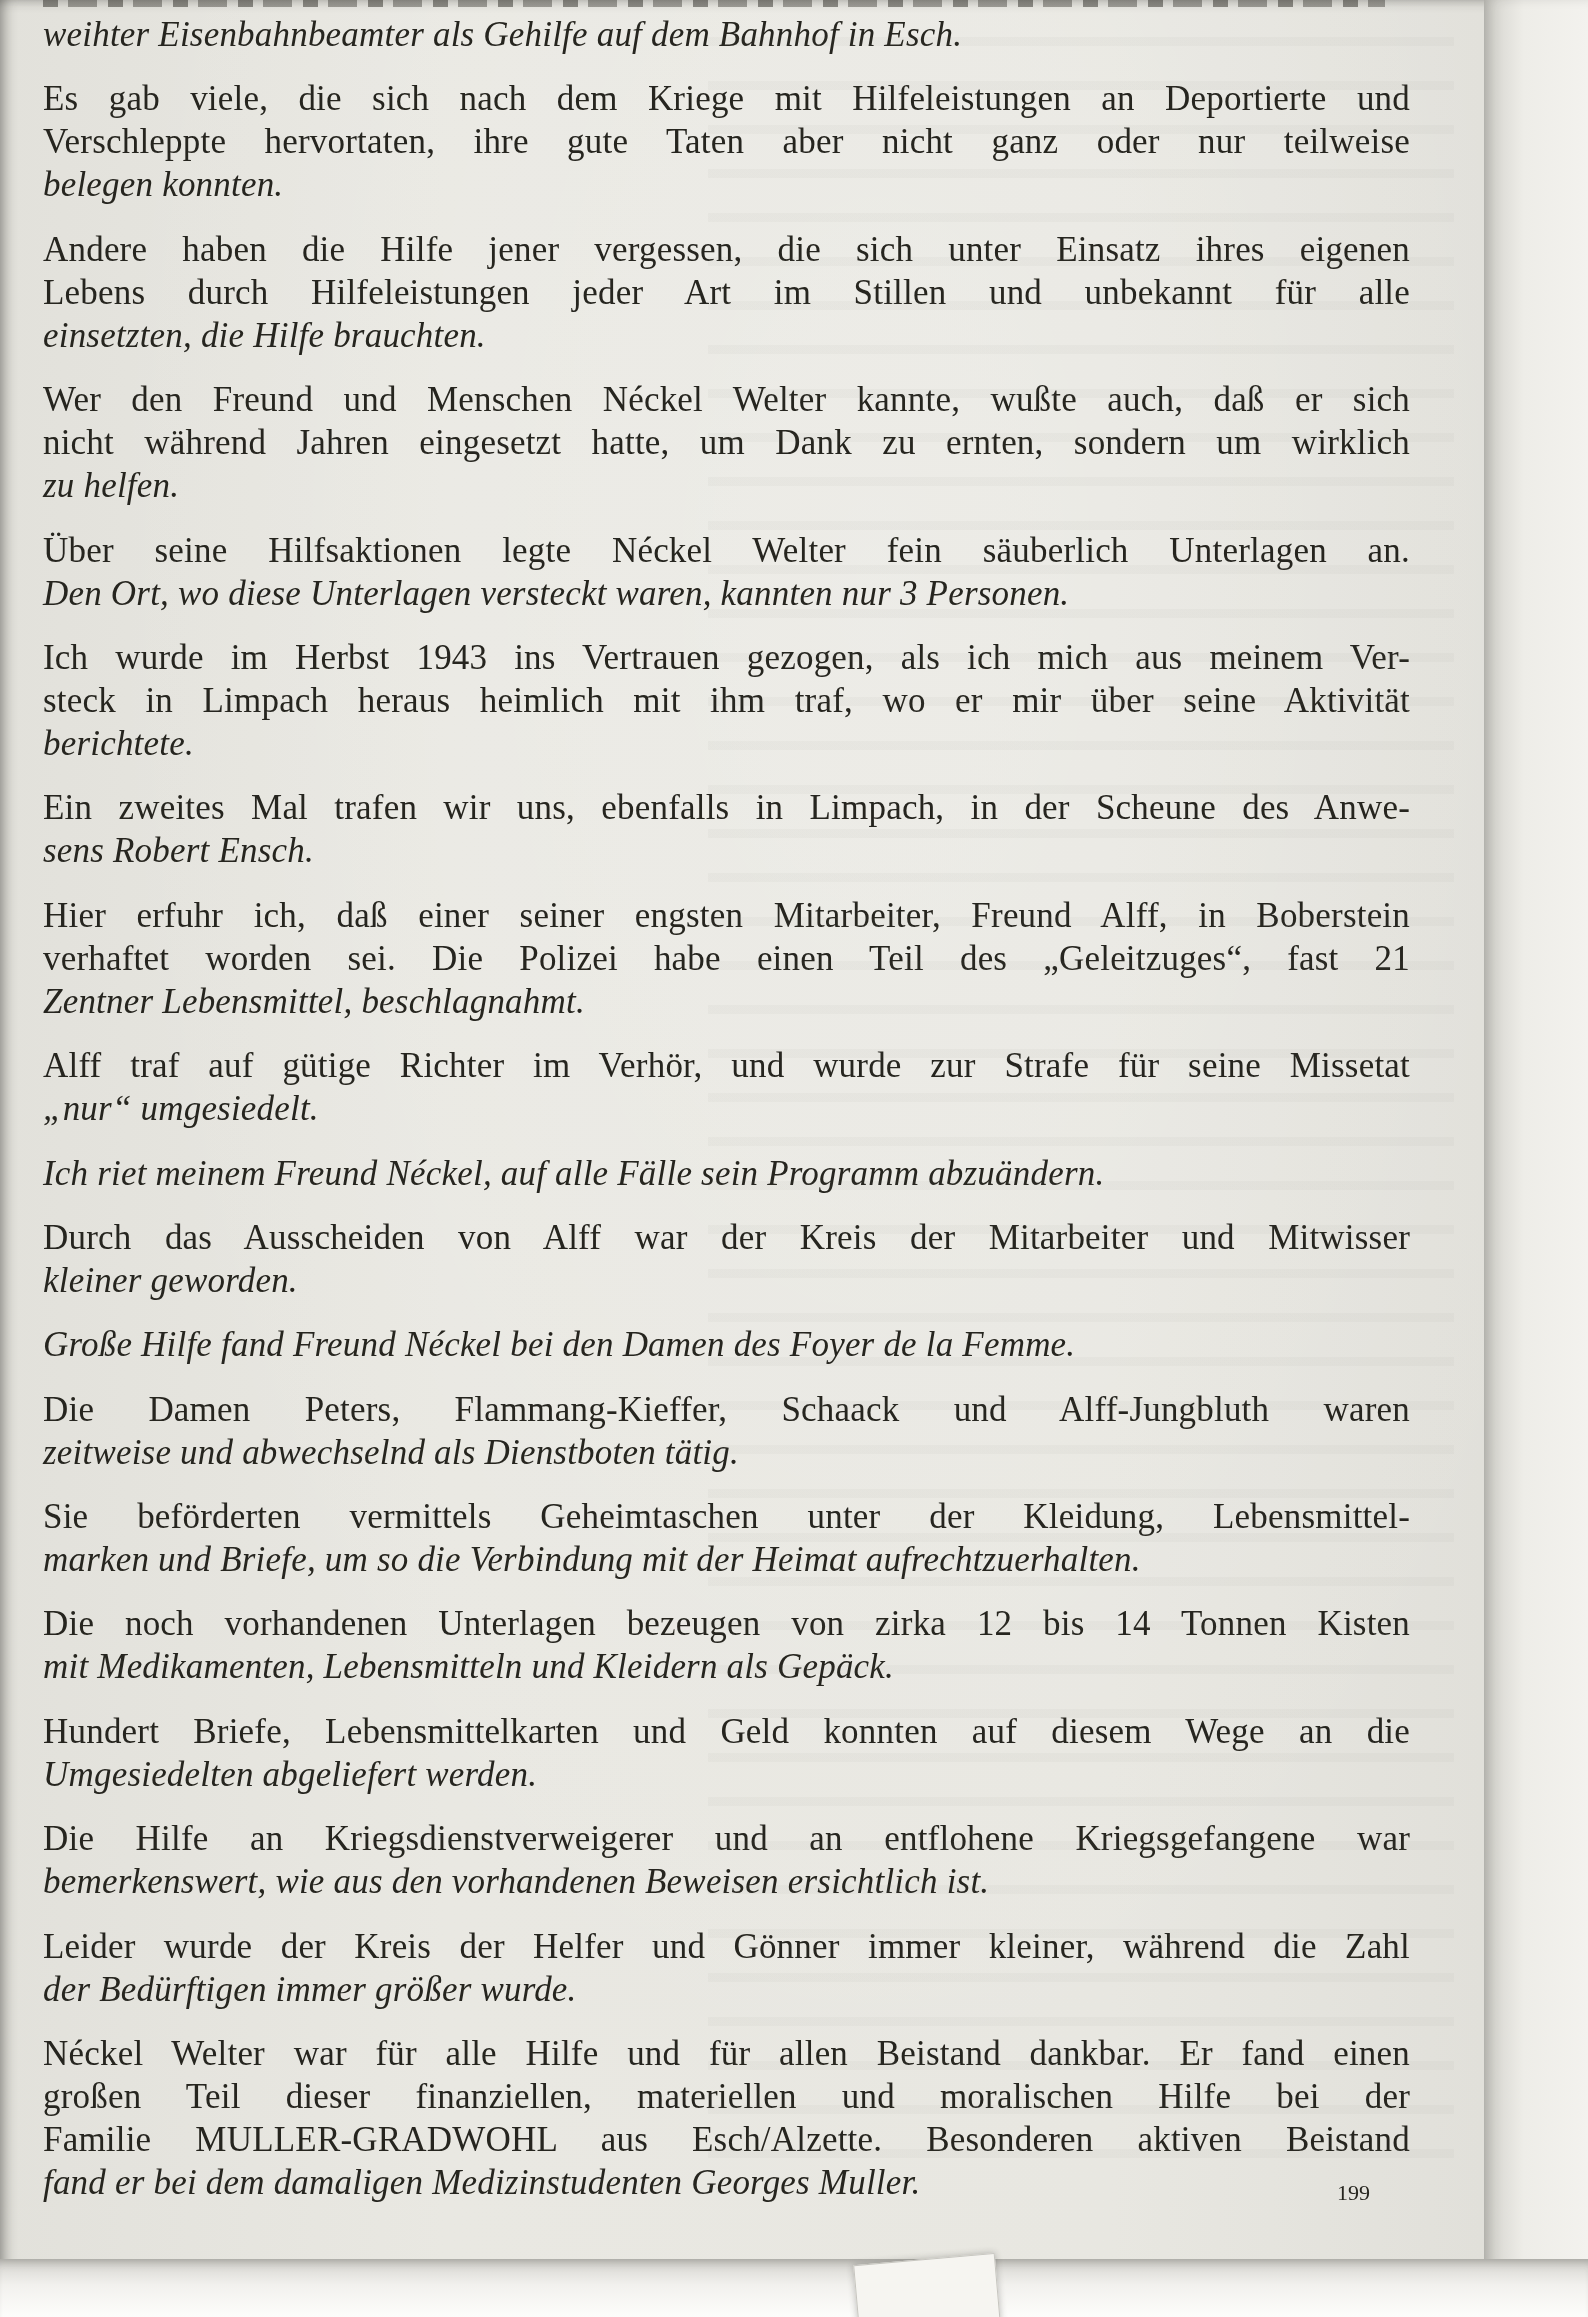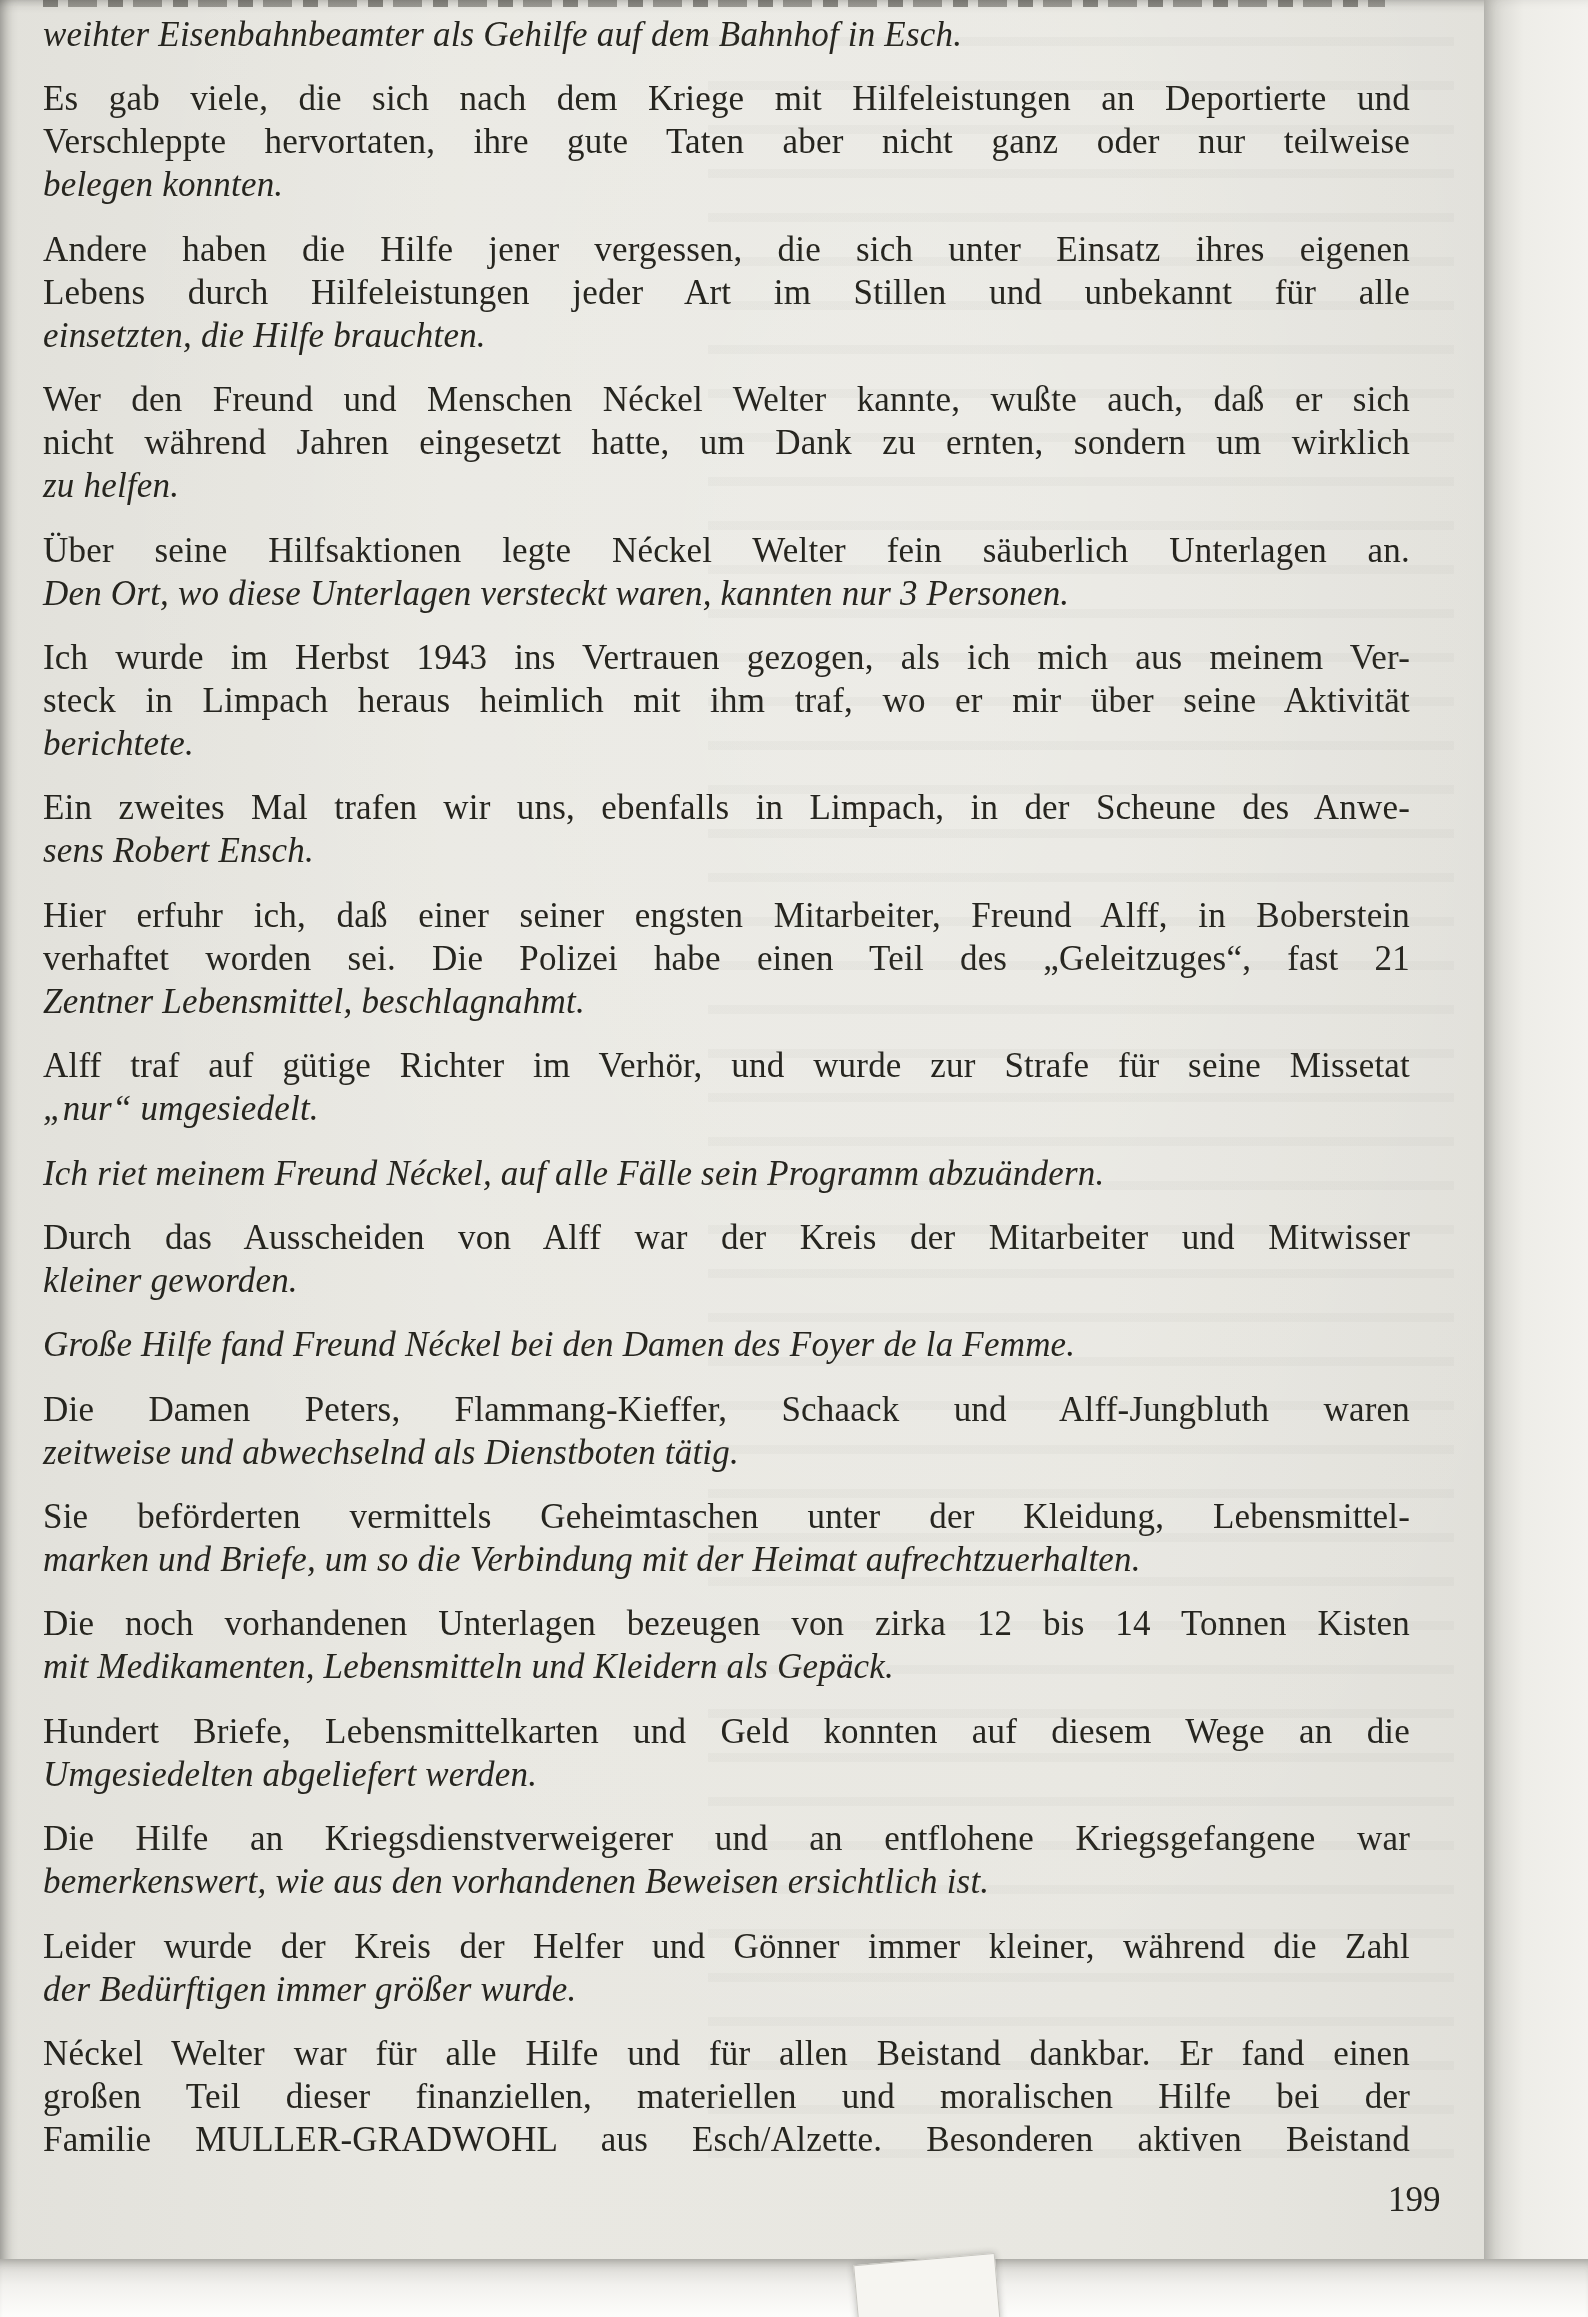--- a/index.html
+++ b/index.html
@@ -47,23 +47,23 @@
   }
   .para { margin: 0 0 21.4px 0; }
   .line {
     text-align: justify;
     text-align-last: justify;
     white-space: normal;
   }
   .line.last { text-align-last: left; font-style: italic; }
   .page-number {
     position: absolute;
-    left: 1388px;
+    left: 1337px;
     top: 2180px;
-    font-size: 35px;
+    font-size: 22px;
     color: #26251f;
   }
   
   .right-edge {
     position: absolute;
     top: 0;
     right: 0;
     width: 104px;
     height: 100%;
     background: linear-gradient(90deg, #d2d1cb 0%, #eeede8 38%, #f3f2ee 100%);
@@ -181,20 +181,21 @@
         <div class="line last">bemerkenswert, wie aus den vorhandenen Beweisen ersichtlich ist.</div>
       </div>
       <div class="para">
         <div class="line">Leider wurde der Kreis der Helfer und Gönner immer kleiner, während die Zahl</div>
         <div class="line last">der Bedürftigen immer größer wurde.</div>
       </div>
       <div class="para">
         <div class="line">Néckel Welter war für alle Hilfe und für allen Beistand dankbar. Er fand einen</div>
         <div class="line">großen Teil dieser finanziellen, materiellen und moralischen Hilfe bei der</div>
         <div class="line">Familie MULLER-GRADWOHL aus Esch/Alzette. Besonderen aktiven Beistand</div>
+        <div class="line last">fand er bei dem damaligen Medizinstudenten Georges Muller.</div>
       </div>
     </div>
   <div class="ghosting"></div>
   <div class="page-number">199</div>
   <div class="right-edge"></div>
   <div class="bottom-strip"></div>
   <div class="scan-tab"></div>
 </div>
 
 

